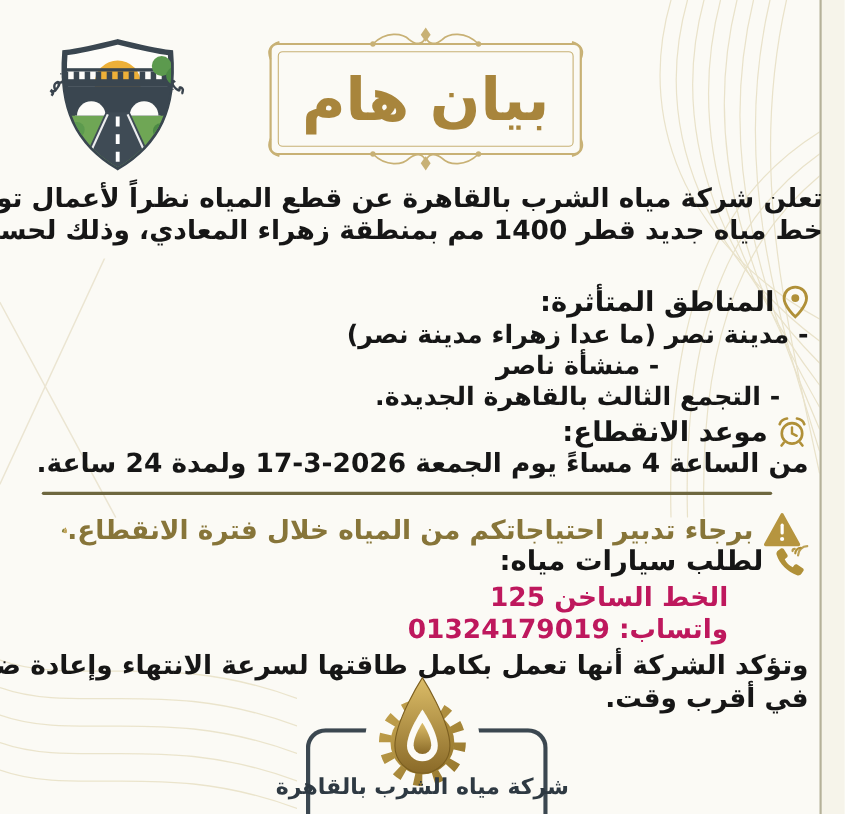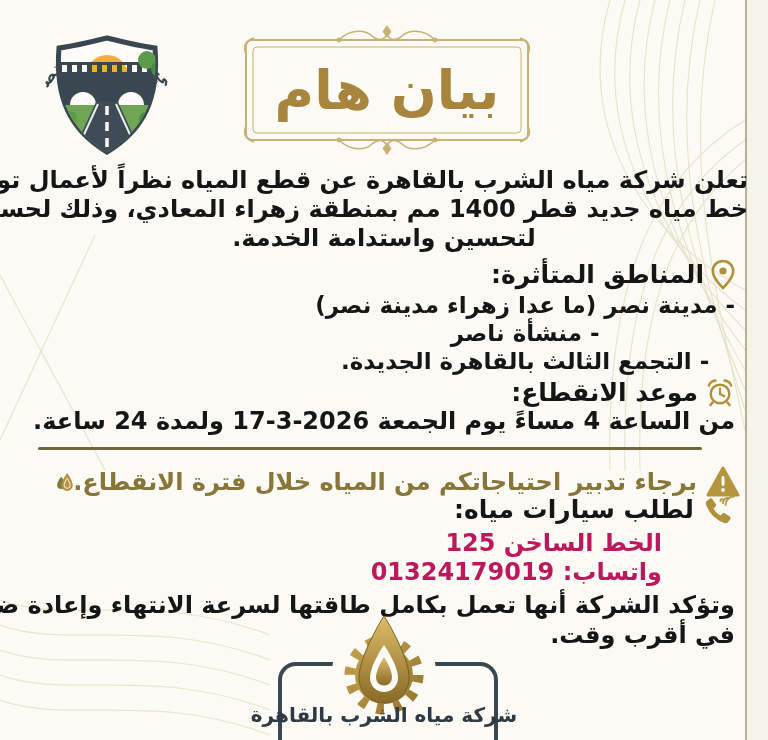--- a/index.html
+++ b/index.html
@@ -25,21 +25,21 @@
   
   .intro{left:20px;right:20px;top:166px;text-align:center;direction:rtl;
          font-weight:bold;color:#161616;font-size:24px;line-height:29px;white-space:nowrap;}
   .heading-row{right:33px;display:flex;align-items:center;gap:7px;direction:rtl;
                font-weight:bold;color:#151515;font-size:25px;white-space:nowrap;}
   .list{right:33px;top:291px;direction:rtl;text-align:center;font-weight:bold;
         color:#161616;font-size:23px;line-height:28px;white-space:nowrap;}
   .time-line{right:33px;top:407px;direction:rtl;text-align:right;font-weight:bold;
              color:#161616;font-size:24px;white-space:nowrap;}
   .divider{left:38px;top:447px;width:664px;height:3px;background:#6e673f;border-radius:2px;}
-  .warning-row{left:56px;right:28px;top:456px;display:flex;direction:rtl;
+  .warning-row{left:56px;right:40px;top:456px;display:flex;direction:rtl;
                justify-content:space-between;align-items:center;}
   .warning-main{display:flex;align-items:center;gap:9px;direction:rtl;}
   .warning-text{color:#877539;font-weight:bold;font-size:24px;white-space:nowrap;}
   .contact-sub{right:106px;direction:rtl;text-align:right;font-weight:bold;
                color:#be185d;font-size:24px;white-space:nowrap;}
   .closing{right:33px;left:15px;top:590px;direction:rtl;text-align:right;font-weight:bold;
            color:#161616;font-size:24px;line-height:30px;white-space:nowrap;}
   
   .company-box{left:278px;top:662px;width:212px;height:90px;
                border:4px solid #3b4750;border-bottom:none;border-radius:18px 18px 0 0;}
@@ -145,21 +145,20 @@
         <circle cx="199" cy="116" r="2.4"></circle>
       <path d="M151 1 l4.5 6.5 -4.5 6.5 -4.5 -6.5 Z"></path>
       <path d="M151 118 l4.5 6.5 -4.5 6.5 -4.5 -6.5 Z"></path>
     </g>
   </svg>
   <div class="abs title-text">بيان هام</div>
 
   <div class="abs intro">
     <div>تعلن شركة مياه الشرب بالقاهرة عن قطع المياه نظراً لأعمال توصيل</div>
     <div>خط مياه جديد قطر 1400 مم بمنطقة زهراء المعادي، وذلك لحسين</div>
-    <div>لتحسين واستدامة الخدمة.</div>
   </div>
 
   <div class="abs heading-row" style="top:259px;align-items:center;">
     <svg width="24" height="31" viewBox="0 0 24 30">
       <path d="M12 1.5 C6.2 1.5 1.8 6 1.8 11.6 C1.8 19 12 28.5 12 28.5 C12 28.5 22.2 19 22.2 11.6 C22.2 6 17.8 1.5 12 1.5 Z" fill="none" stroke="#b09038" stroke-width="2.6"></path>
       <circle cx="12" cy="11.5" r="3.6" fill="#b09038"></circle>
     </svg>
     <span>المناطق المتأثرة:</span>
   </div>
   <div class="abs list">

